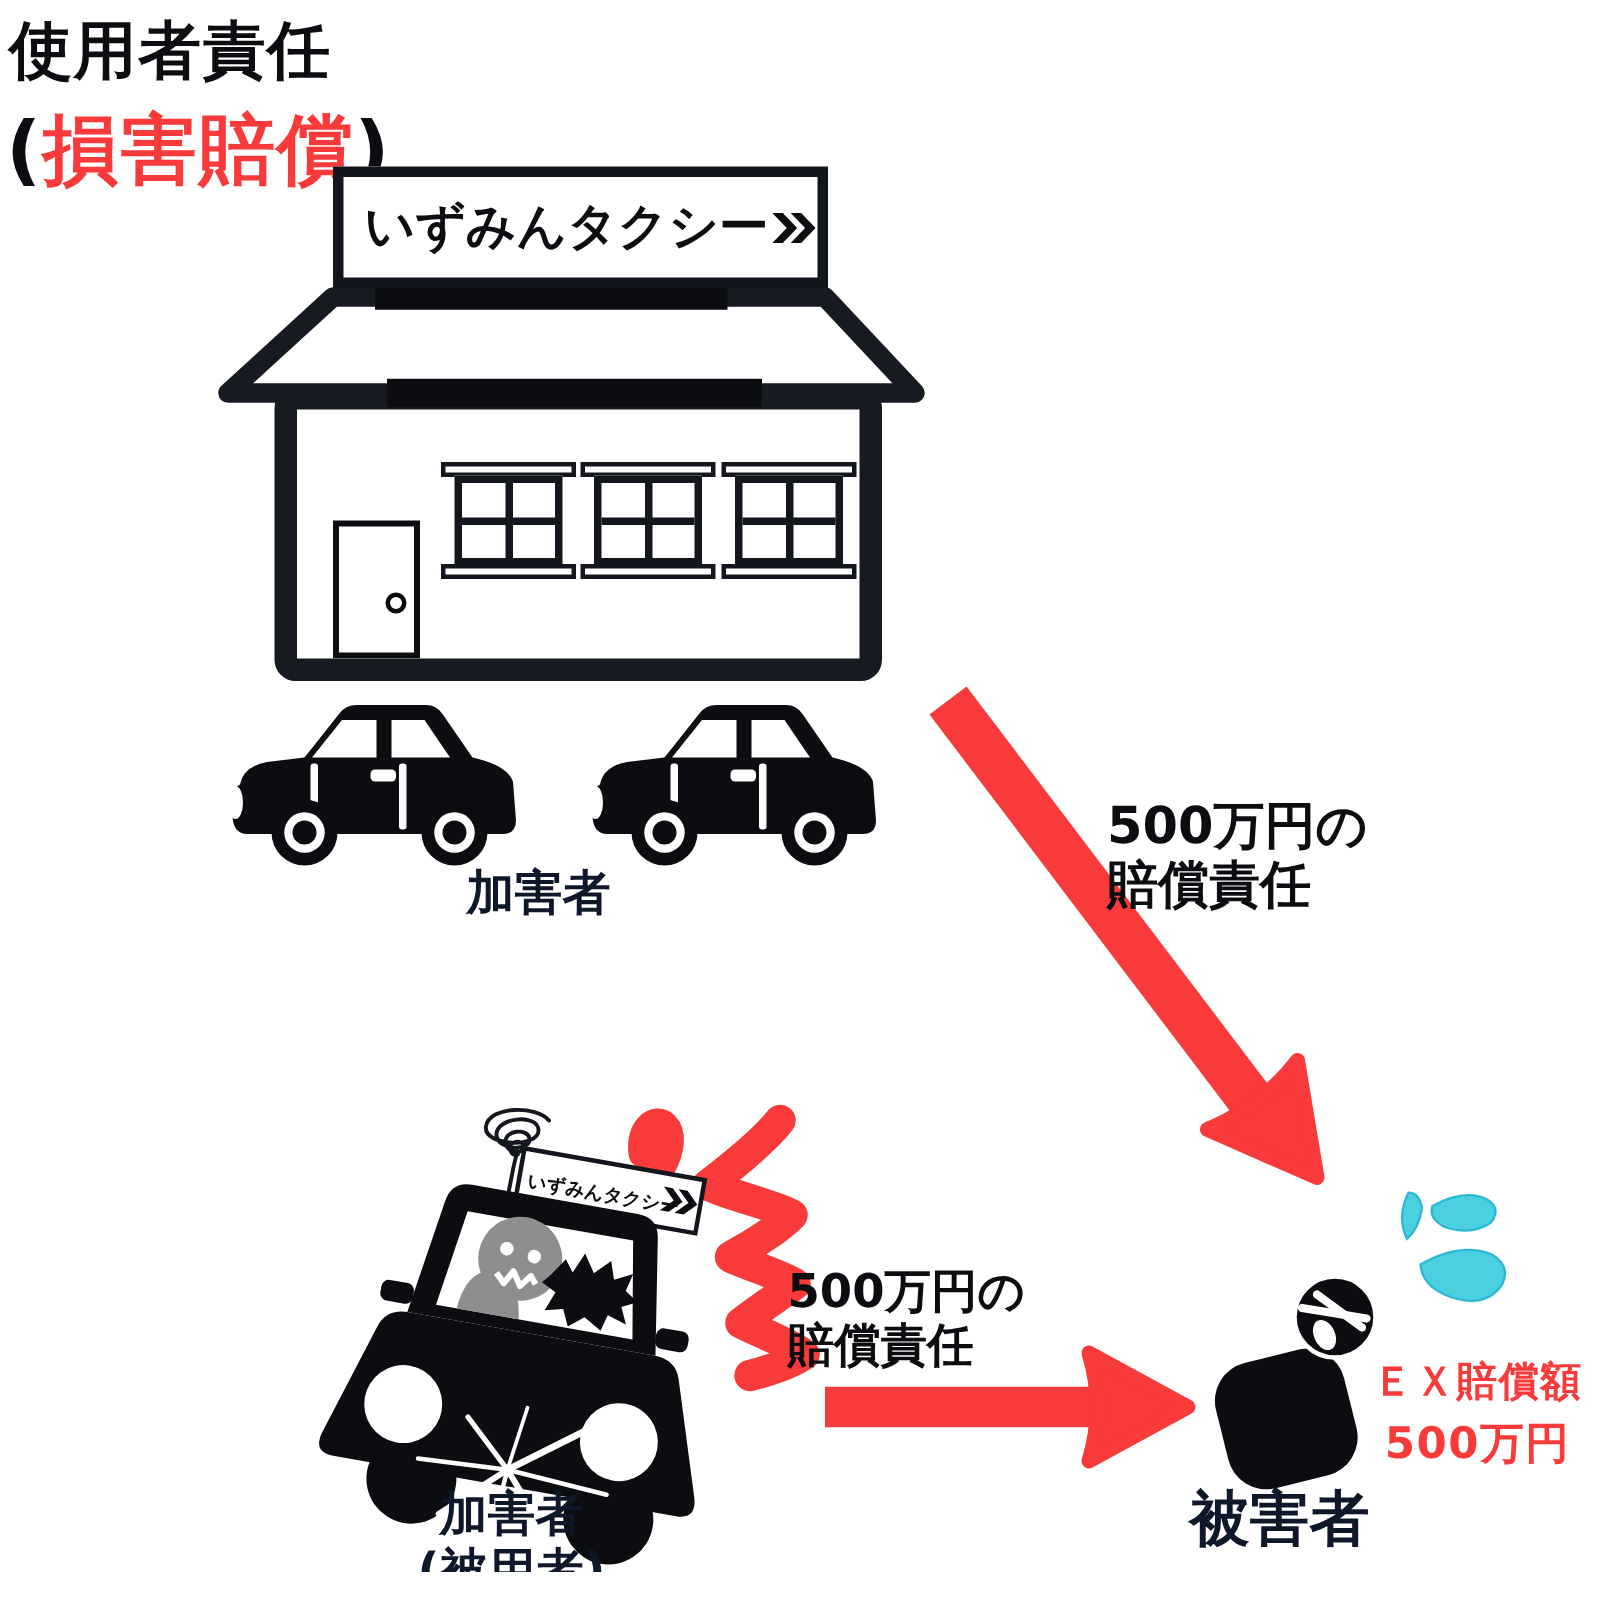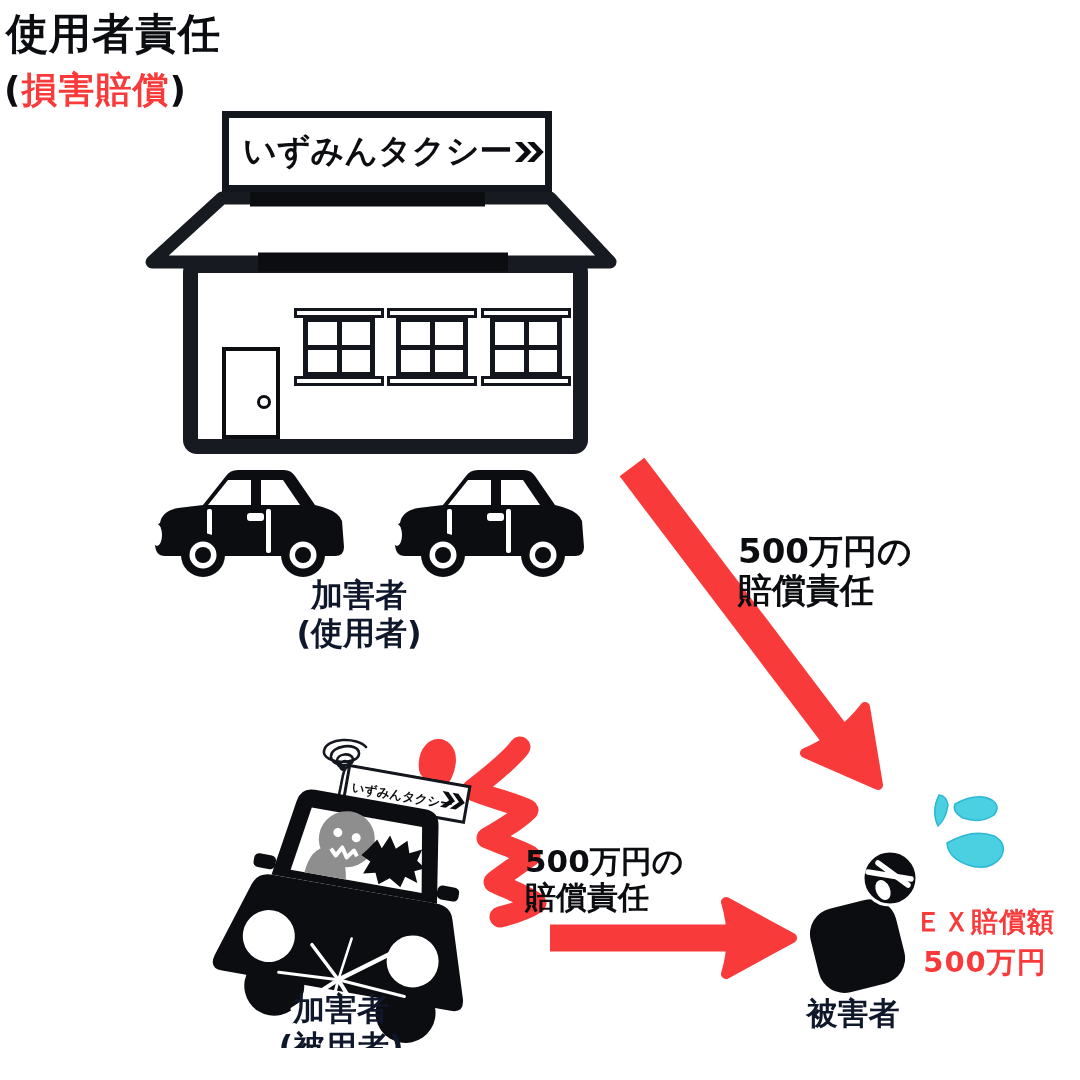--- a/index.html
+++ b/index.html
@@ -3,21 +3,21 @@
 <meta charset="utf-8">
 <style>
   html,body{margin:0;padding:0;background:#fff;}
   .canvas{
     position:relative;width:1080px;height:1048px;background:#fff;overflow:hidden;
     font-family:"DejaVu Sans","Liberation Sans",sans-serif;color:#0c0d10;
   }
   .abs{position:absolute;}
   
   .title-line1{left:6px;top:6px;font-size:42px;font-weight:800;letter-spacing:1px;color:#0c0d10;}
-  .title-line2{left:4px;top:66px;font-size:36px;font-weight:800;letter-spacing:1px;color:#0c0d10;}
+  .title-line2{left:4px;top:66px;font-size:51px;font-weight:800;letter-spacing:1px;color:#0c0d10;}
   .title-line2 .em{color:#f93a3a;}
   
   .sign{
     left:222px;top:111px;width:330px;height:81px;background:#fff;border:7px solid #14161d;
     box-sizing:border-box;display:flex;align-items:center;padding-left:14px;z-index:5;
   }
   .sign-text{font-size:33px;font-weight:800;color:#0c0d10;white-space:nowrap;}
   .sign-chevron{margin-left:2px;}
   
   .roof-svg{left:140px;top:188px;width:492px;height:92px;z-index:2;}
@@ -38,21 +38,21 @@
   .w-top{top:0;}
   .w-bot{bottom:0;}
   .w-glass{position:absolute;top:9px;bottom:9px;left:3px;right:3px;border:5px solid #14161d;background:#fff;}
   .w-v{position:absolute;top:0;bottom:0;left:50%;width:5px;margin-left:-2.5px;background:#14161d;}
   .w-h{position:absolute;left:0;right:0;top:50%;height:5px;margin-top:-2.5px;background:#14161d;}
   .cars-svg{left:140px;top:463px;width:460px;height:120px;z-index:2;}
   
   .lbl{font-weight:800;text-align:center;color:#0f172a;line-height:38px;}
   .employer-label{left:259px;top:576px;width:200px;font-size:32px;}
   .employee-label{left:241px;top:990px;width:200px;font-size:32px;z-index:6;}
-  .victim-label{left:783px;top:994px;width:140px;font-size:31px;}
+  .victim-label{left:783px;top:994px;width:140px;font-size:40px;}
   
   .diag-arrow-svg{left:600px;top:440px;width:300px;height:360px;}
   .horiz-arrow-svg{left:540px;top:890px;width:265px;height:100px;}
   .cap{font-weight:800;color:#0c0d10;}
   .cap-top{left:738px;top:532px;width:200px;font-size:34px;line-height:39px;}
   .cap-bottom{left:525px;top:843px;width:200px;font-size:31px;line-height:36px;}
   .comp-text{left:880px;top:902px;width:210px;text-align:center;color:#f93a3a;font-weight:800;
              font-size:27px;line-height:40px;letter-spacing:1px;}
   .comp-text .big{font-size:29px;}
   
@@ -135,21 +135,20 @@
         <circle cx="155" cy="92" r="13.5" fill="#fff"></circle>
         <circle cx="155" cy="92" r="8" fill="#0c0d10"></circle>
       </g>
     </defs>
     <use href="#side-car" x="8"></use>
     <use href="#side-car" x="248"></use>
   </svg>
 
   <div class="abs lbl employer-label">
     <div>加害者</div>
-    <div>(使用者)</div>
   </div>
 
   <svg class="abs diag-arrow-svg" viewBox="0 0 300 360">
     <line x1="32" y1="27" x2="248" y2="312" stroke="#f93a3a" stroke-width="31"></line>
     <path d="M 278,345 L 205,313 Q 241,298 265,267 Z" fill="#f93a3a" stroke="#f93a3a" stroke-width="10" stroke-linejoin="round"></path>
   </svg>
   <div class="abs cap cap-top">
     <div>500万円の</div>
     <div>賠償責任</div>
   </div>

